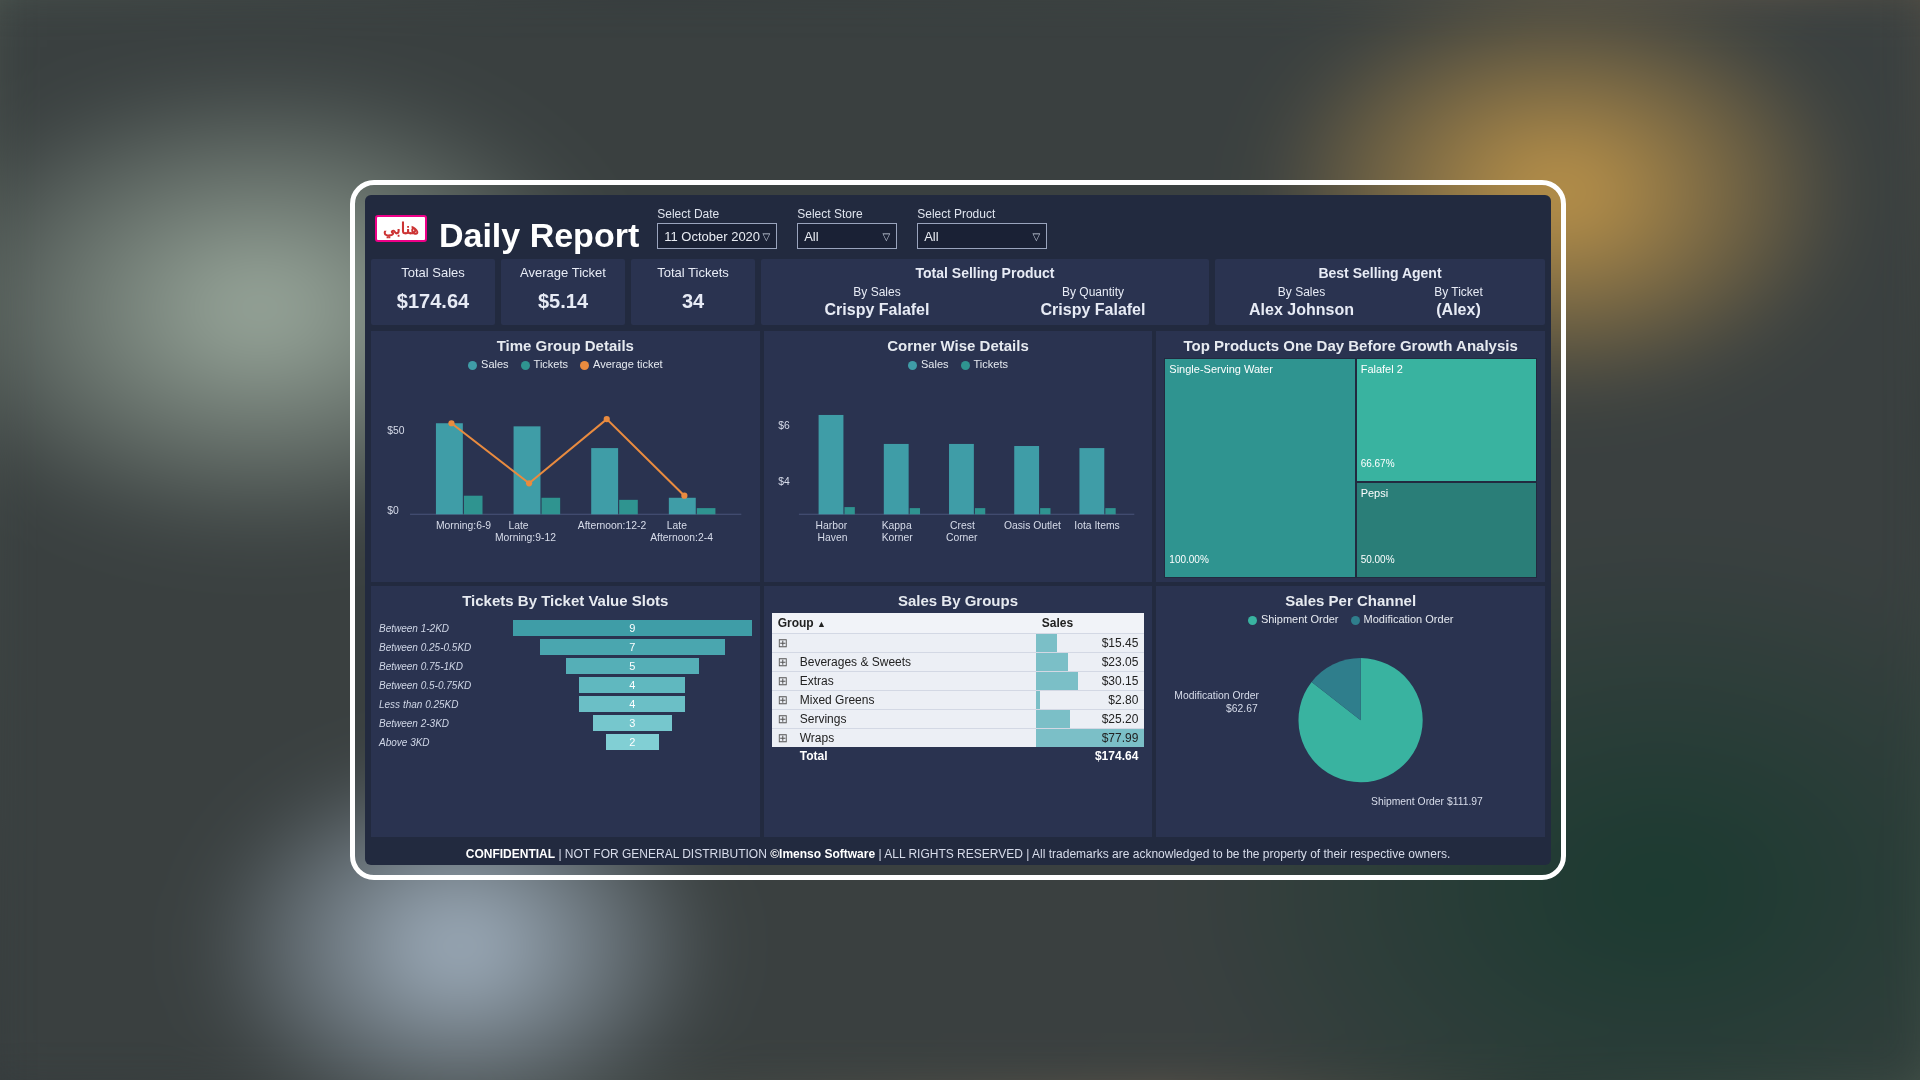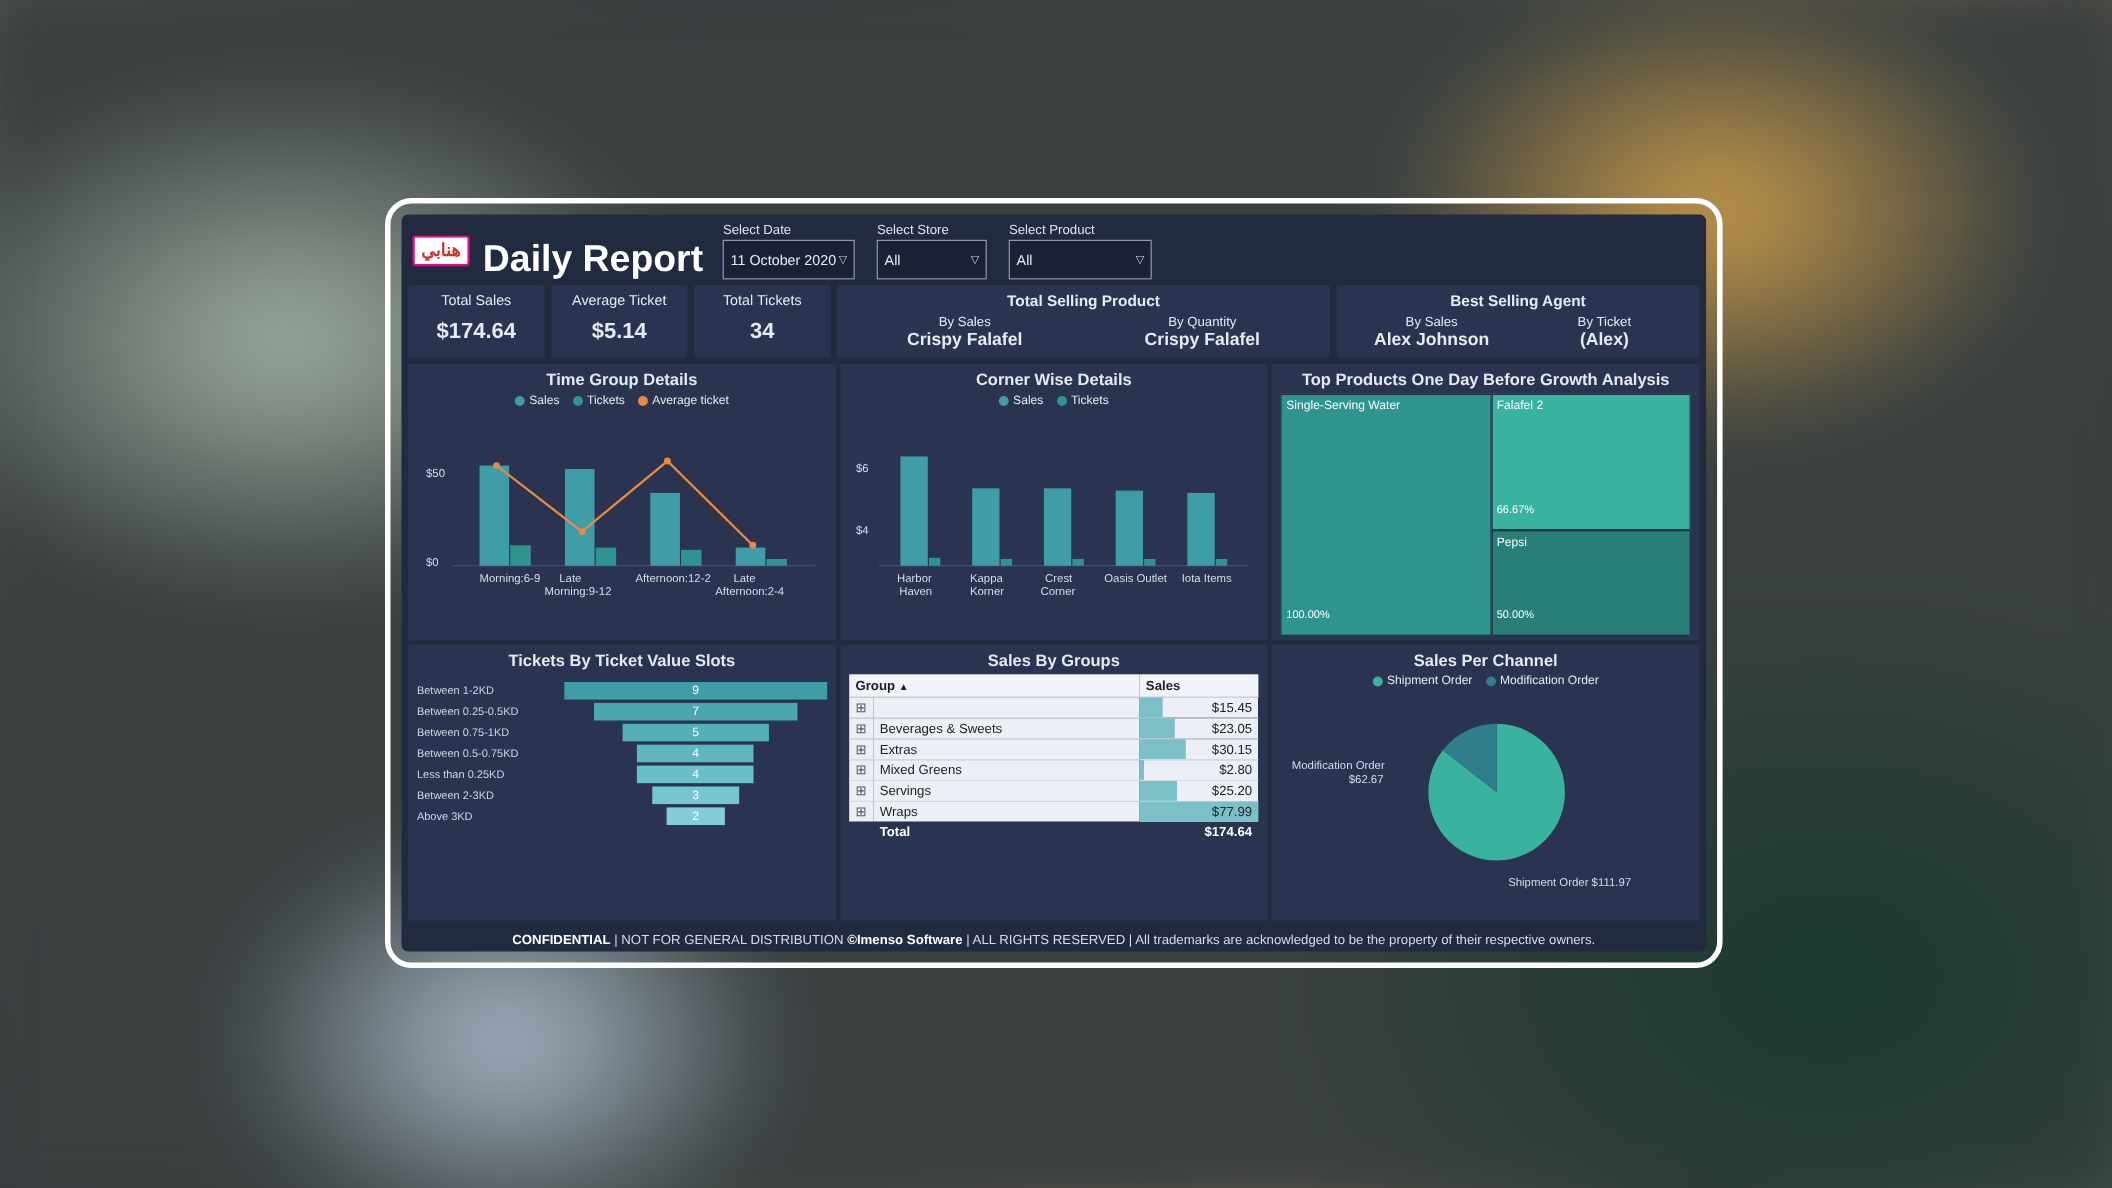--- a/index.html
+++ b/index.html
@@ -38,21 +38,21 @@
     display:flex; flex-direction:column;
     border-radius:6px;
     overflow:hidden;
   }
   
   .hdr { display:flex; align-items:center; gap:12px; padding:6px 10px 4px 10px;}
   .logo { background:#fff; color:#c33; border:2px solid #e08; font-weight:bold; padding:2px 6px; font-size:16px; border-radius:3px;}
   .title { font-size:34px; font-weight:700; color:#fff; margin-right:6px;margin-top:15px;}
   .filter { display:flex; flex-direction:column; gap:2px; margin-right:8px;}
   .filter label{ font-size:12px; color:#dfe4ee;}
-  .select { background:#1a2135; border:1px solid #9aa4bd; color:#e9ecf3; padding:3px 6px; display:flex; align-items:center; justify-content:space-between; min-width:120px; height:36px; font-size:13px;}
+  .select { background:#1a2135; border:1px solid #9aa4bd; color:#e9ecf3; padding:3px 6px; display:flex; align-items:center; justify-content:space-between; min-width:120px; height:26px; font-size:13px;}
   .select .chev{ font-size:10px; color:#cfd6e6;}
   .navlinks{ margin-left:auto; display:flex; gap:18px; font-size:18px; font-weight:700; color:#fff;}
   .navlinks span{ white-space:nowrap; }
   
   .kpirow{ display:flex; gap:6px; padding:0 6px;}
   .card{ background:#2a3350; border-radius:2px; padding:6px 8px; color:#e7ebf5; }
   .kpi{ flex:0 0 124px; text-align:center;}
   .kpi .lbl{ font-size:13px;}
   .kpi .val{ font-size:20px; font-weight:700; margin-top:10px;}
   .wide{ flex:1;}
@@ -63,21 +63,21 @@
   .twocol .v{ font-size:16px; font-weight:700; margin-top:2px;}
   
   .grid{ flex:1; display:grid; grid-template-columns: 1fr 1fr 1fr; grid-template-rows:1fr 1fr; gap:4px; padding:6px;}
   .panel{ background:#2a3350; padding:6px 8px 4px 8px; display:flex; flex-direction:column; overflow:hidden;}
   .panel h3{ text-align:center; font-size:15px; font-weight:700; margin-bottom:4px;}
   .legend{ display:flex; gap:12px; justify-content:center; font-size:11px; margin-bottom:2px;}
   .dot{ display:inline-block; width:9px; height:9px; border-radius:50%; margin-right:4px; vertical-align:middle;}
   svg text{ fill:#d7dcea; font-size:10px; }
   
   .funnel-row{ display:flex; align-items:center; font-size:10px; margin:3px 0;}
-  .funnel-row .flabel{ width:134px; color:#cfd6e6;}
+  .funnel-row .flabel{ width:134px; color:#cfd6e6;font-style:italic;}
   .funnel-bar-wrap{ flex:1; display:flex; justify-content:center;}
   .funnel-bar{ background:#3f9da7; color:#fff; text-align:center; font-size:11px; padding:2px 0;}
   
   .tbl{ width:100%; border-collapse:collapse; font-size:12px;}
   .tbl th{ background:#f1f3f8; color:#222; text-align:left; padding:3px 6px; font-weight:600;}
   .tbl td{ background:#eceff5; color:#222; padding:2px 6px; border-top:1px solid #d3d8e4;}
   .tbl td.icon{ width:18px; text-align:center; color:#555;}
   .tbl .barcell{ position:relative; padding:2px 6px;}
   .tbl .barcell .b{ position:absolute; left:0;top:0;bottom:0; background:#7bbfc7;}
   .tbl .barcell .t{ position:relative; text-align:right; display:block;}

